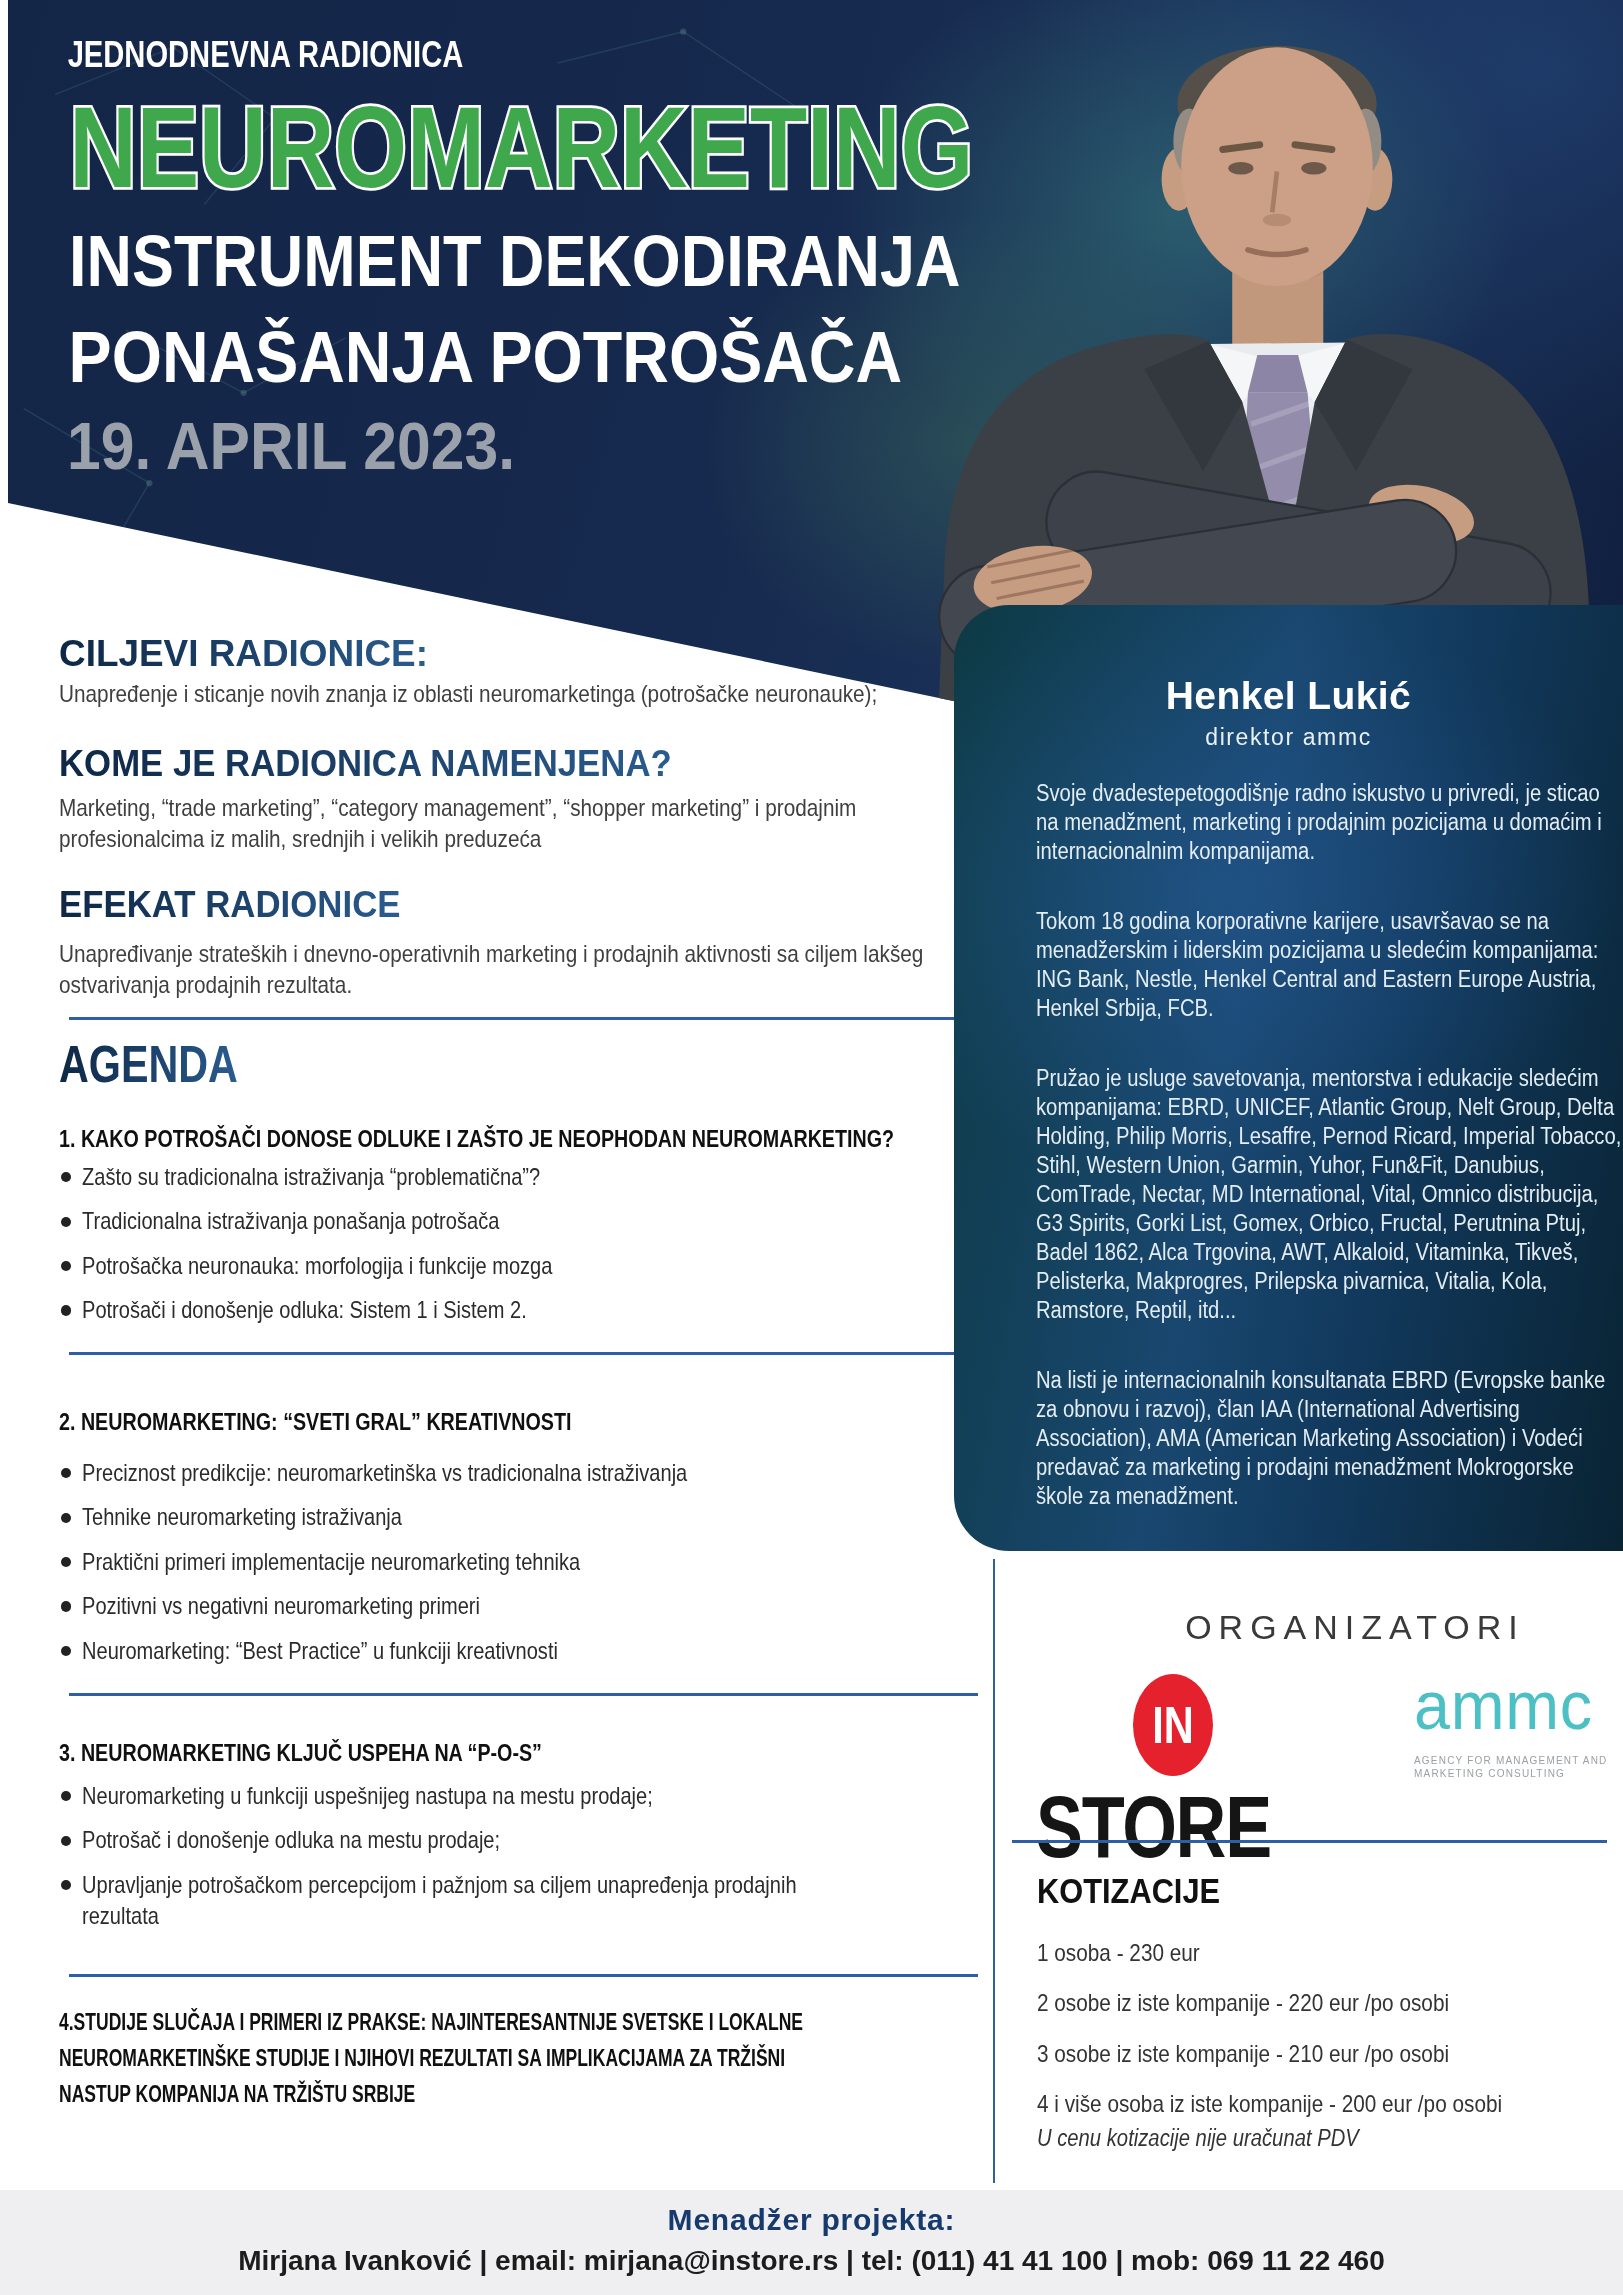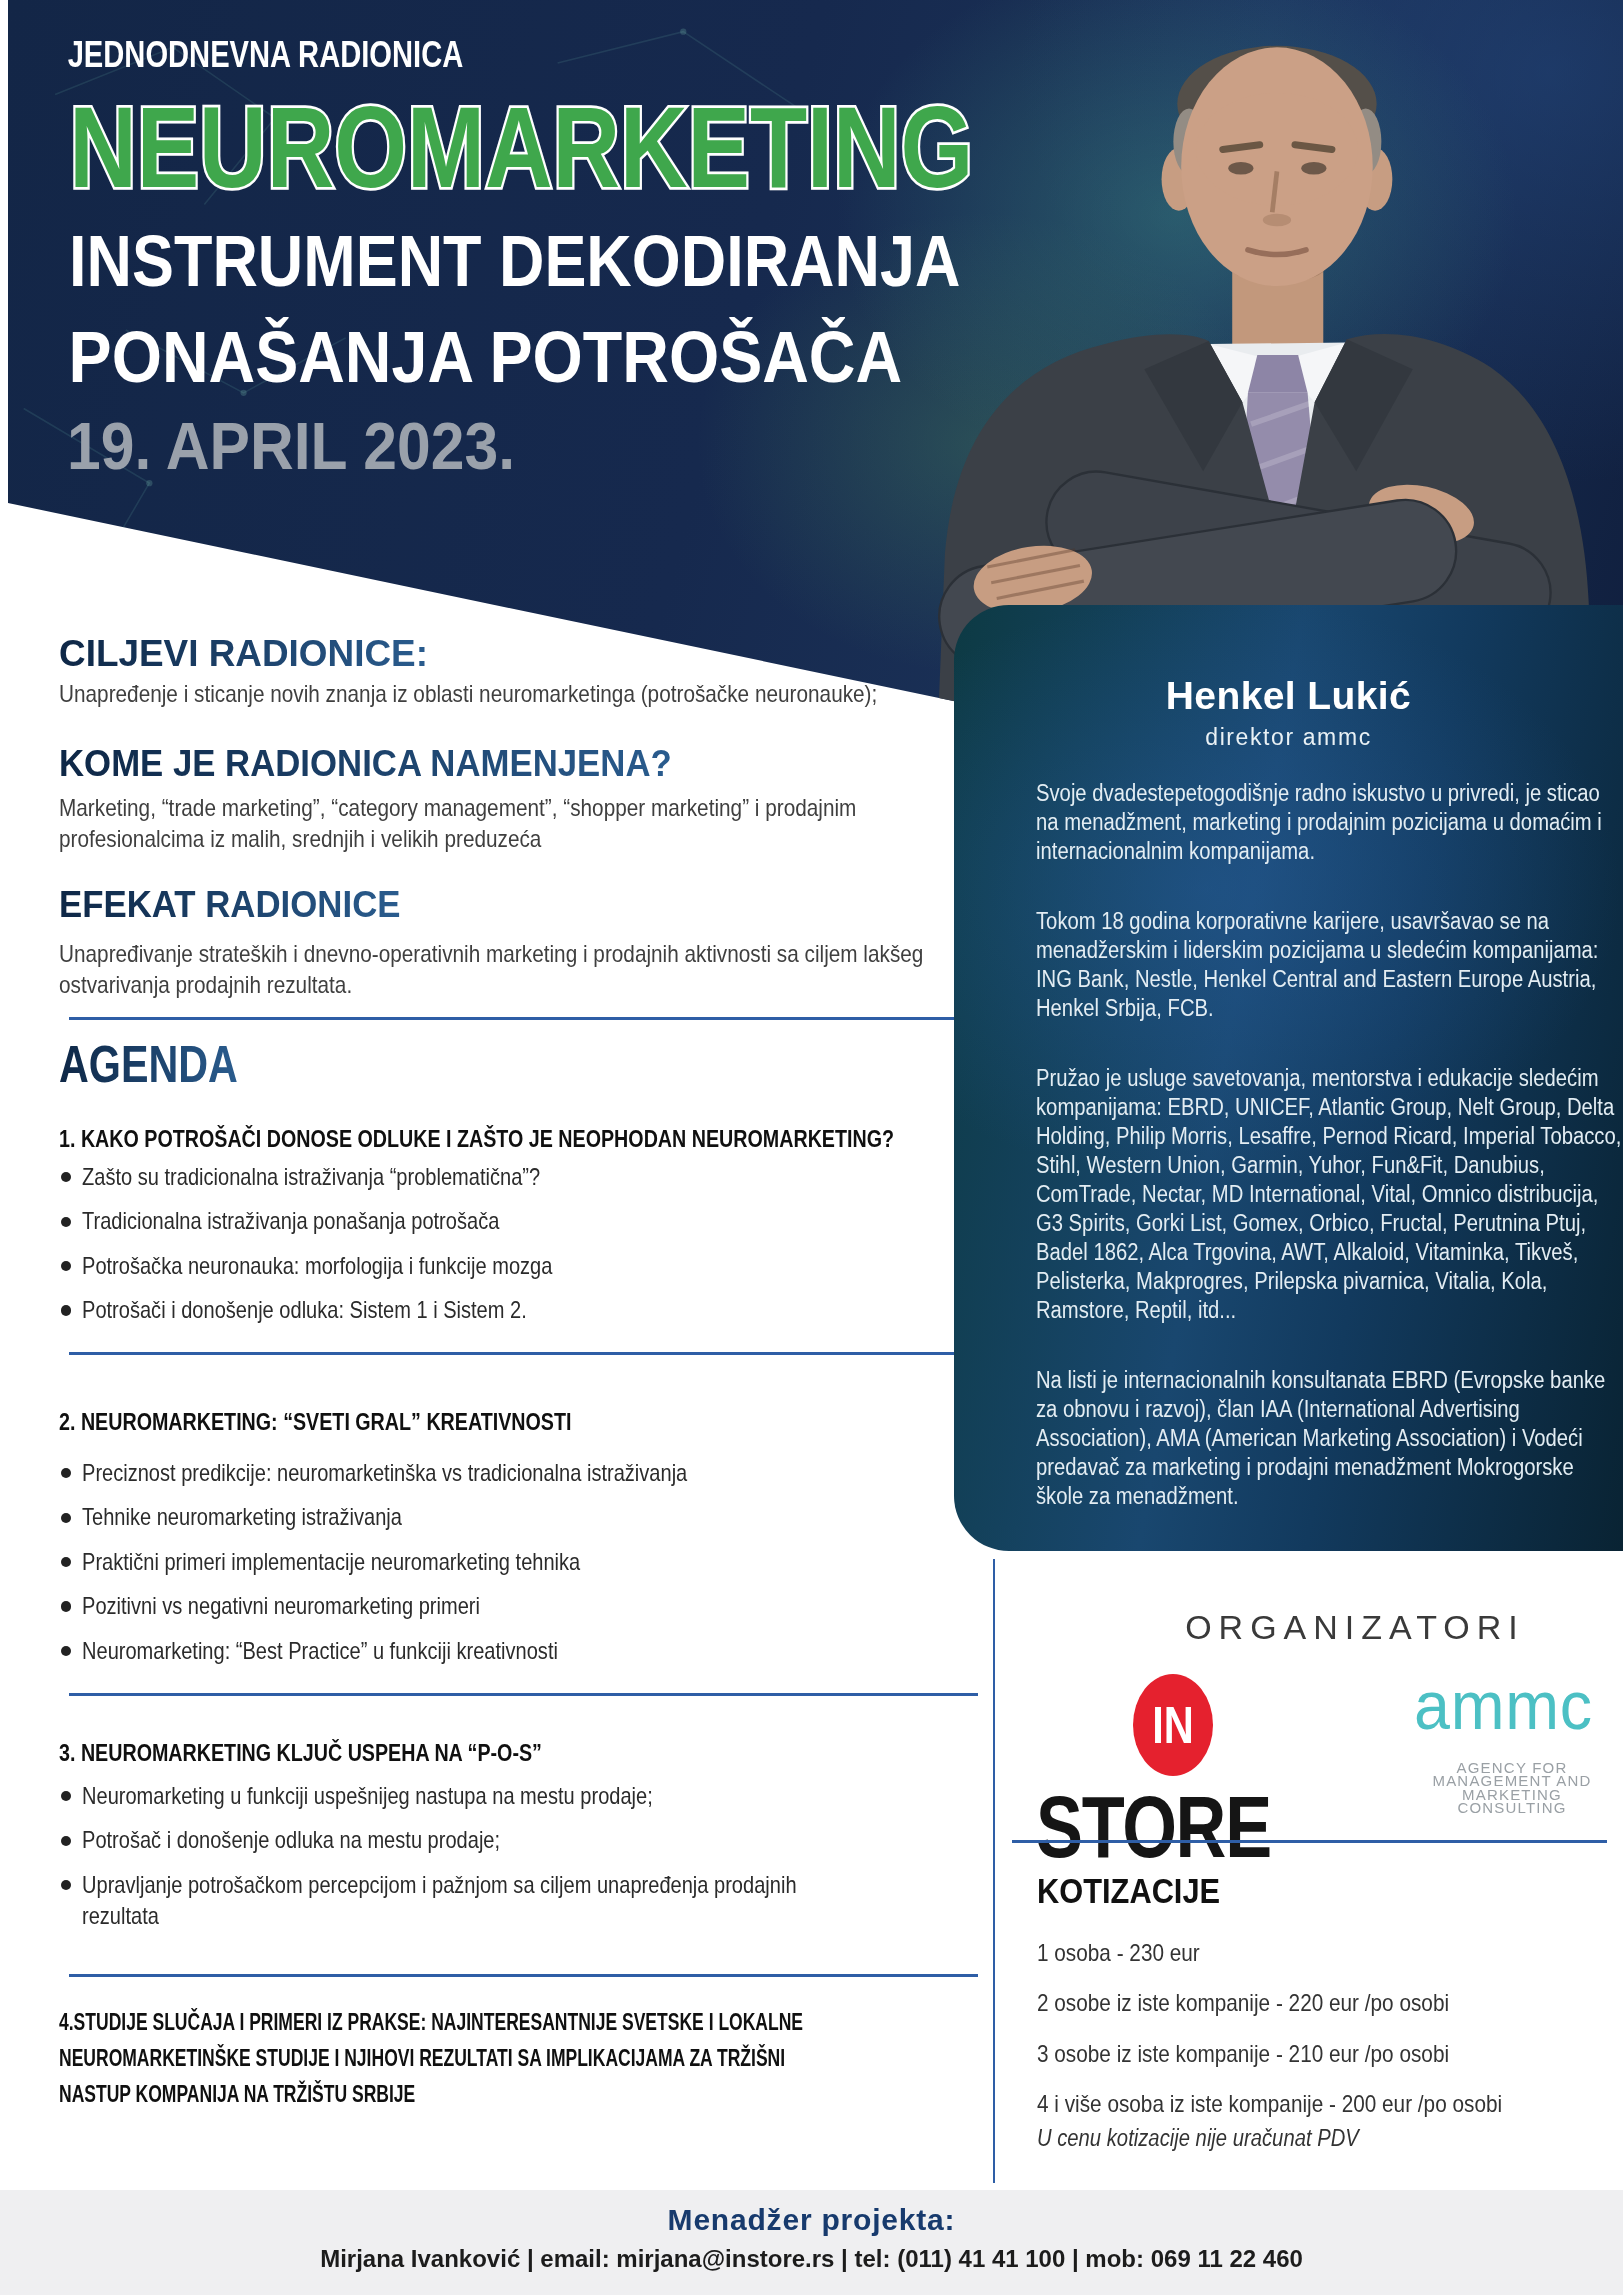--- a/index.html
+++ b/index.html
@@ -70,35 +70,35 @@
   .org-heading{position:absolute; left:995px; top:1608px; width:628px; text-align:center;
     color:#3a3a3a; font-size:34px; letter-spacing:7px;margin-left:46px;}
   .logo-instore{position:absolute; left:1017px; top:1674px; display:flex; align-items:center;flex-direction:column;}
   .in-oval{width:80px; height:102px; border-radius:50%; background:#e5212e;
     display:flex; align-items:center; justify-content:center;}
   .in-oval span{color:#fff; font-size:52px; font-weight:bold; transform:scaleX(.8);}
   .store-word{margin-left:19px; color:#151515; font-size:88px; font-weight:bold;
     letter-spacing:-1.6px; transform:scaleX(.8); transform-origin:0 50%; line-height:102px;}
   .logo-ammc{position:absolute; left:1414px; top:1671px; width:196px; text-align:left;}
   .ammc-word{color:#4cc0c4; font-size:68px; line-height:68px; letter-spacing:0.8px; transform:scaleX(.95); transform-origin:0 0;}
-  .ammc-sub{margin-top:22px; color:#9aa0a5; font-size:15px; letter-spacing:1.2px; line-height:13.4px; width:196px;text-align:center;}
+  .ammc-sub{margin-top:15px; color:#9aa0a5; font-size:10px; letter-spacing:1.2px; line-height:13.4px; width:196px;}
   .hrule2{position:absolute; left:1012px; top:1840px; width:595px; height:3.1px; background:#2e5ea6;}
   .kotiz-heading{position:absolute; left:1037px; top:1871px; color:#111; font-size:35px;
     font-weight:bold; transform:scaleX(.88); transform-origin:0 0;}
   .prices{position:absolute; left:1037px; top:1938px;}
   .price-line{color:#333; font-size:23.6px; line-height:30px; margin-bottom:20.4px;
     white-space:nowrap; transform:scaleX(.88); transform-origin:0 0;}
   .price-note{position:absolute; left:1037px; top:2125px; color:#333; font-size:23px;
     font-style:italic; white-space:nowrap; transform:scaleX(.88); transform-origin:0 0;}
   
   .footer{position:absolute; left:0; top:2190px; width:1623px; height:105px; background:#efeff1;}
   .footer-heading{position:absolute; left:0; top:12.6px; width:100%; text-align:center;
     color:#173a6d; font-size:30px; font-weight:bold; letter-spacing:0.8px;}
   .footer-contact{position:absolute; left:0; top:55px; width:100%; text-align:center;
-    color:#1c1c1c; font-size:24px; font-weight:bold;}
+    color:#1c1c1c; font-size:28px; font-weight:bold;}
 </style>
 </head>
 <body>
 
 <div class="poster">
 
   <div class="header">
     <svg class="net-lines" width="1623" height="715" viewBox="0 0 2067 910">
       <g stroke="#79d2bd" stroke-width="2" opacity="0.13" fill="none">
         <polyline points="20,520 180,615 95,760 265,700 420,790"></polyline>

